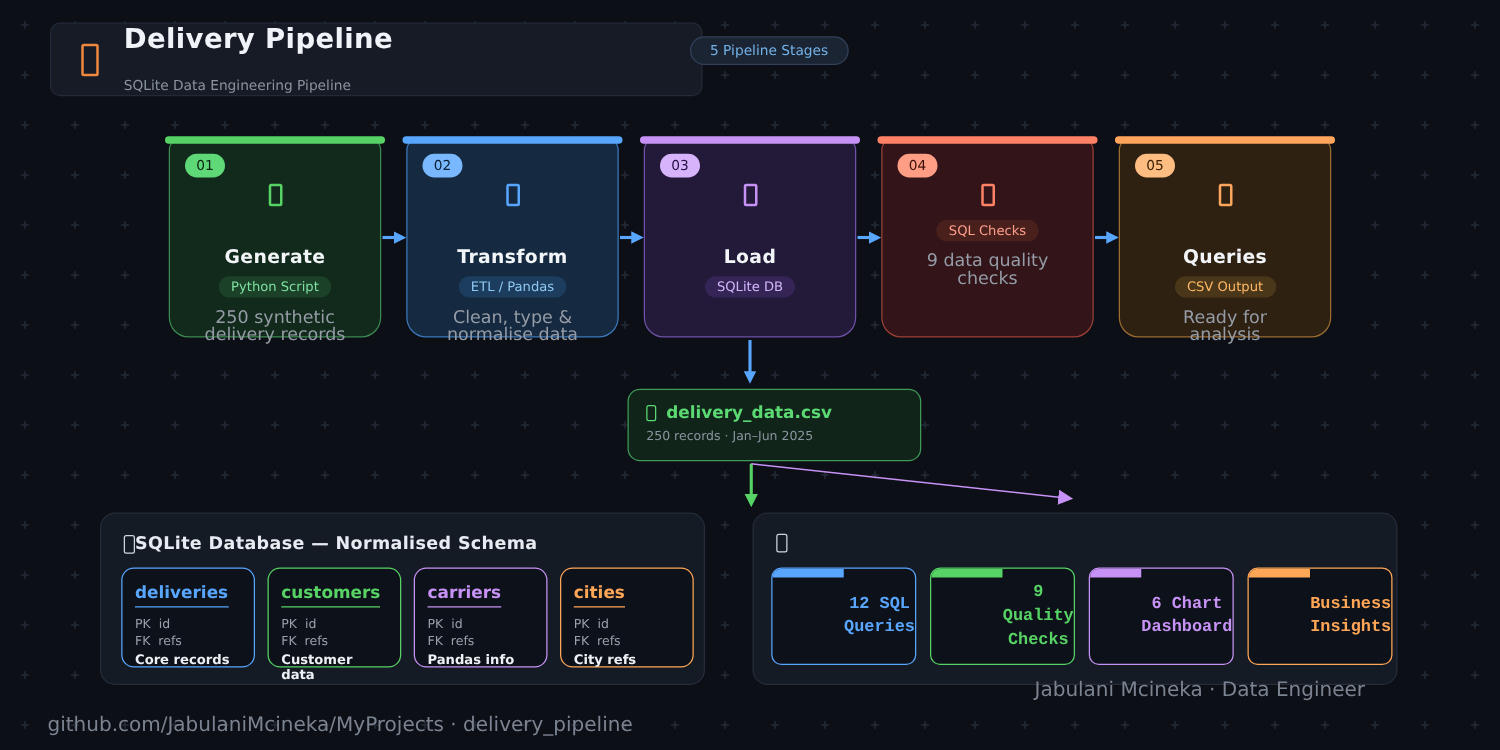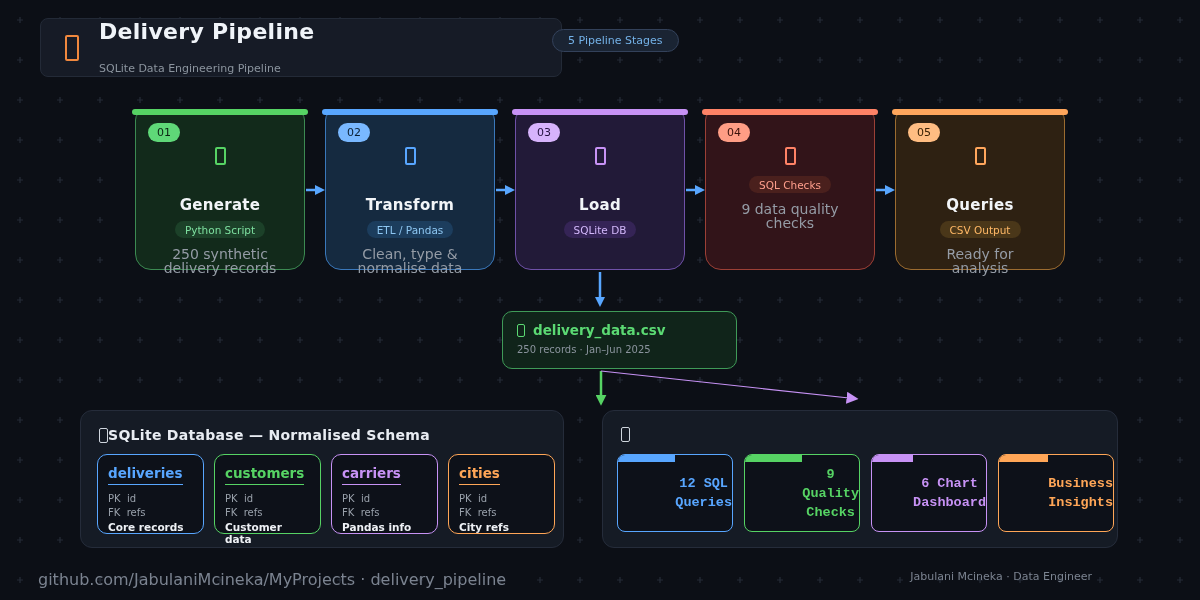--- a/index.html
+++ b/index.html
@@ -70,21 +70,21 @@
   .table-highlight { margin-top:1px; font-size:10.5px; font-weight:bold; color:#eef1f5; }
 
   .ds-cards { position:absolute; left:14px; top:43px; display:flex; gap:11px; }
   .ds-card { width:116px; height:78px; background:#0d1119; border:1.3px solid var(--dc);
     border-radius:8px; overflow:hidden; display:flex; flex-direction:row;font-family:Liberation Mono, monospace; }
   .ds-bar { width:100%; height:7px; background:var(--dc); }
   .ds-label { flex:1; display:flex; align-items:center; justify-content:center; text-align:center;
     font-size:13.5px; font-weight:bold; color:var(--dc); line-height:19px; white-space:pre-line; }
 
   .footer-left  { position:absolute; left:38px; top:570px; font-size:16px; color:#7b8390; }
-  .footer-right { position:absolute; right:108px; top:570px; font-size:11px; color:#7b8390; }
+  .footer-right { position:absolute; right:108px; top:542px; font-size:16px; color:#7b8390; }
 </style>
 </head>
 <body>
 
 <div id="canvas">
 
   <svg class="bg-grid">
     <defs>
       <pattern id="plusgrid" width="40" height="40" patternUnits="userSpaceOnUse">
         <path d="M17 20h6 M20 17v6" stroke="#242a36" stroke-width="1.2" fill="none"></path>

